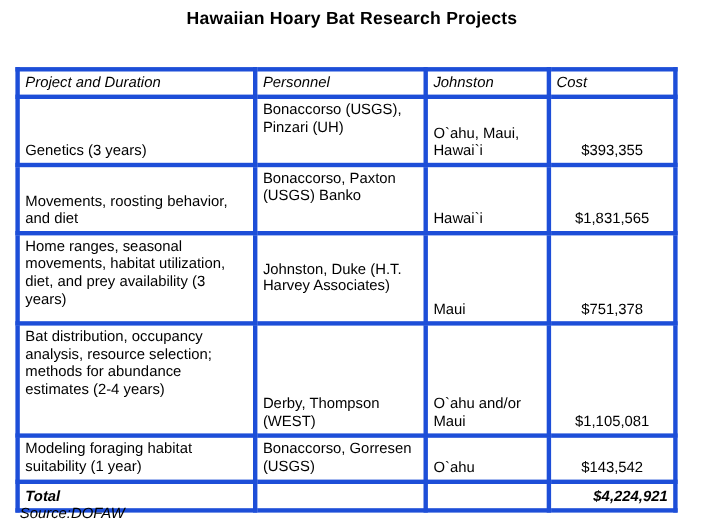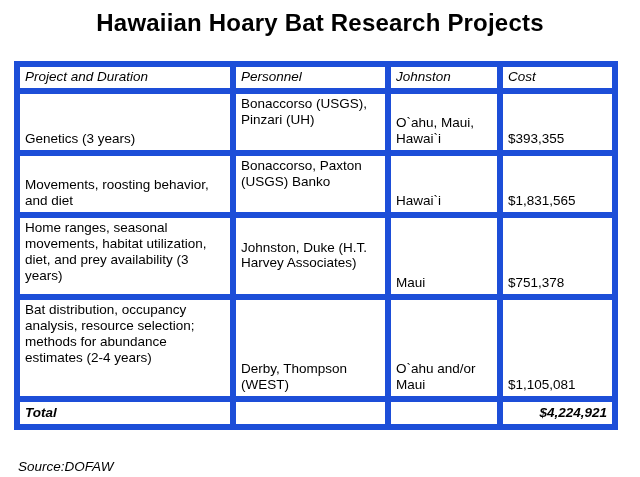--- a/index.html
+++ b/index.html
@@ -16,56 +16,56 @@
   }
   .page {
     position: relative;
     width: 640px;
     height: 477px;
     box-sizing: border-box;
     padding: 0;
   }
   .title {
     text-align: center;
-    font-size: 24px;
+    font-size: 16px;
     font-weight: bold;
     margin: 9px 0 0 0;
     letter-spacing: 0.2px;
     font-family: "Liberation Sans", sans-serif;
   }
   .table-wrap {
     position: absolute;
     left: 14px;
     top: 52px;
     width: 598px;
   }
   table.bat-table {
     border-collapse: collapse;
     width: 598px;
     table-layout: fixed;
     font-size: 13.5px;
   }
   table.bat-table td {
-    border: 6px solid #1d4ed8;
+    border: 4px solid #1d4ed8;
     padding: 2px 5px 3px 5px;
     vertical-align: bottom;
     line-height: 1.18;
   }
   thead td {
     font-style: italic;
     vertical-align: middle;
     padding-top: 3px;
     padding-bottom: 4px;
   }
   col.c0 { width: 216px; }
   col.c1 { width: 155px; }
   col.c2 { width: 112px; }
   col.c3 { width: 115px; }
   td.cost {
-    text-align: left;
+    text-align: center;
     vertical-align: bottom;
   }
   tr.total td {
     font-style: italic;
     font-weight: bold;
     vertical-align: middle;
     padding-top: 3px;
     padding-bottom: 3px;
   }
   tr.total td.cost {
@@ -121,20 +121,26 @@
           <td style="vertical-align:middle;">Johnston, Duke (H.T. Harvey Associates)</td>
           <td>Maui</td>
           <td class="cost">$751,378</td>
         </tr>
         <tr style="height:102px;">
           <td style="vertical-align:top;">Bat distribution, occupancy analysis, resource selection; methods for abundance estimates (2-4 years)</td>
           <td>Derby, Thompson (WEST)</td>
           <td>O`ahu and/or Maui</td>
           <td class="cost">$1,105,081</td>
         </tr>
+        <tr style="height:42px;">
+          <td style="vertical-align:top;">Modeling foraging habitat suitability (1 year)</td>
+          <td style="vertical-align:top;">Bonaccorso, Gorresen (USGS)</td>
+          <td>O`ahu</td>
+          <td class="cost">$143,542</td>
+        </tr>
         <tr class="total">
           <td>Total</td>
           <td></td>
           <td></td>
           <td class="cost">$4,224,921</td>
         </tr>
       </tbody>
     </table>
   </div>
 

